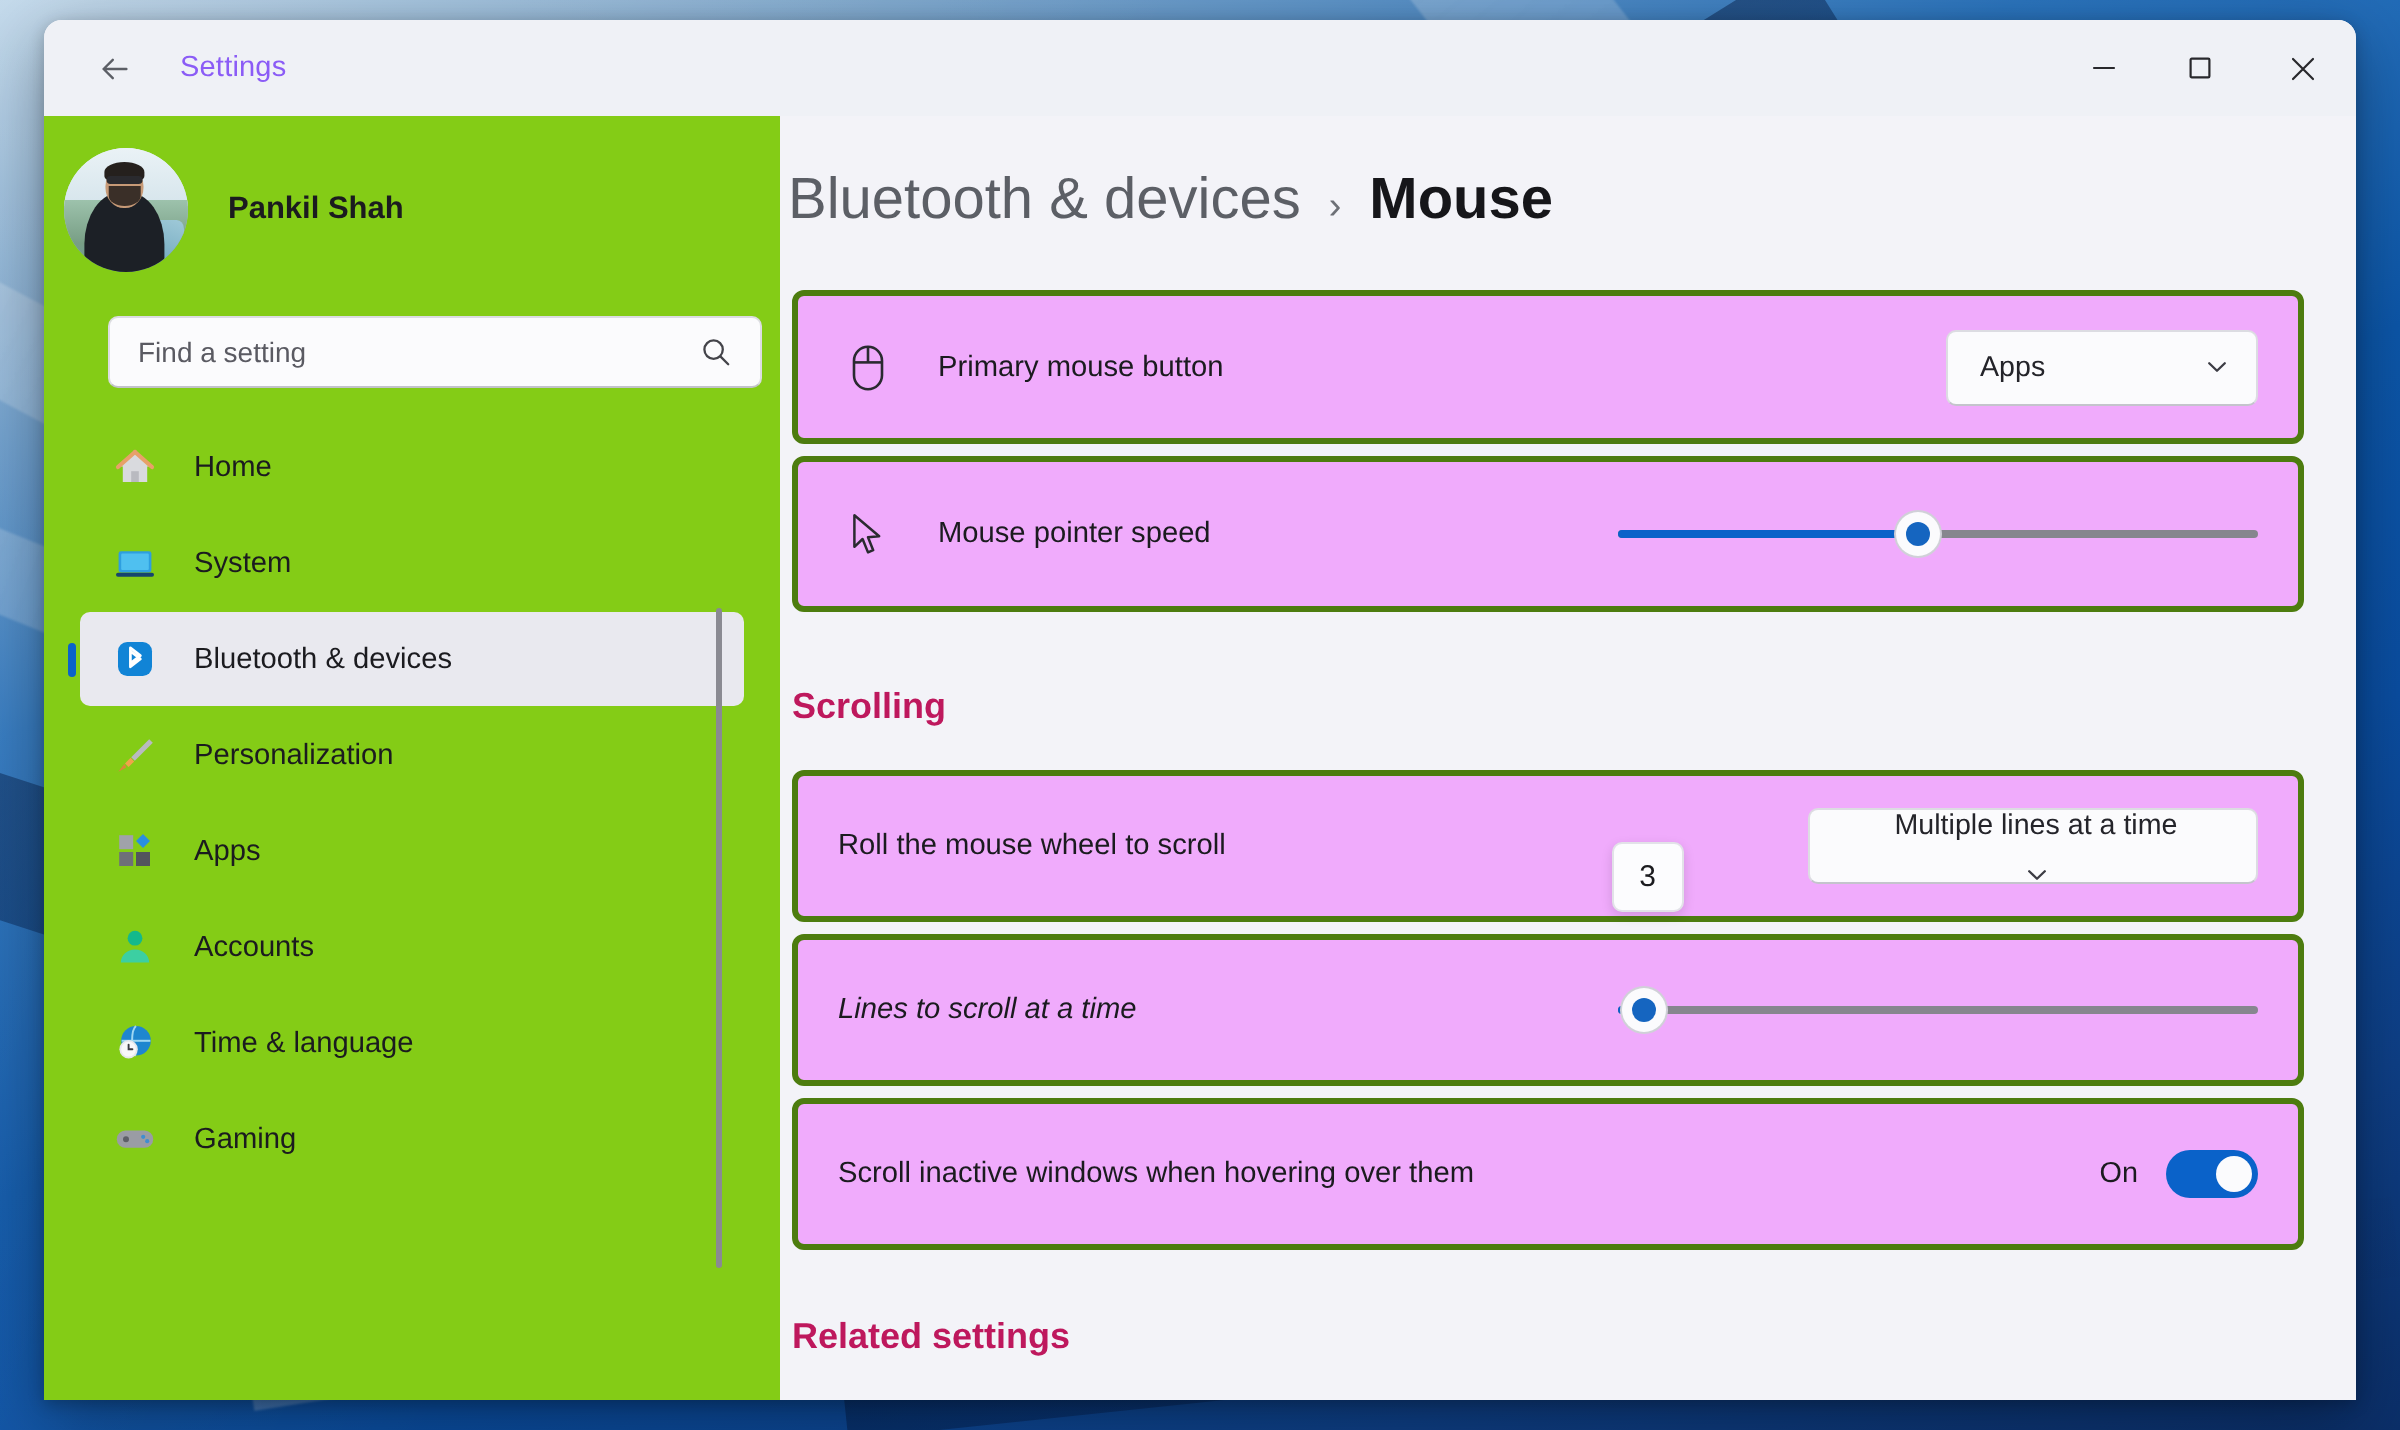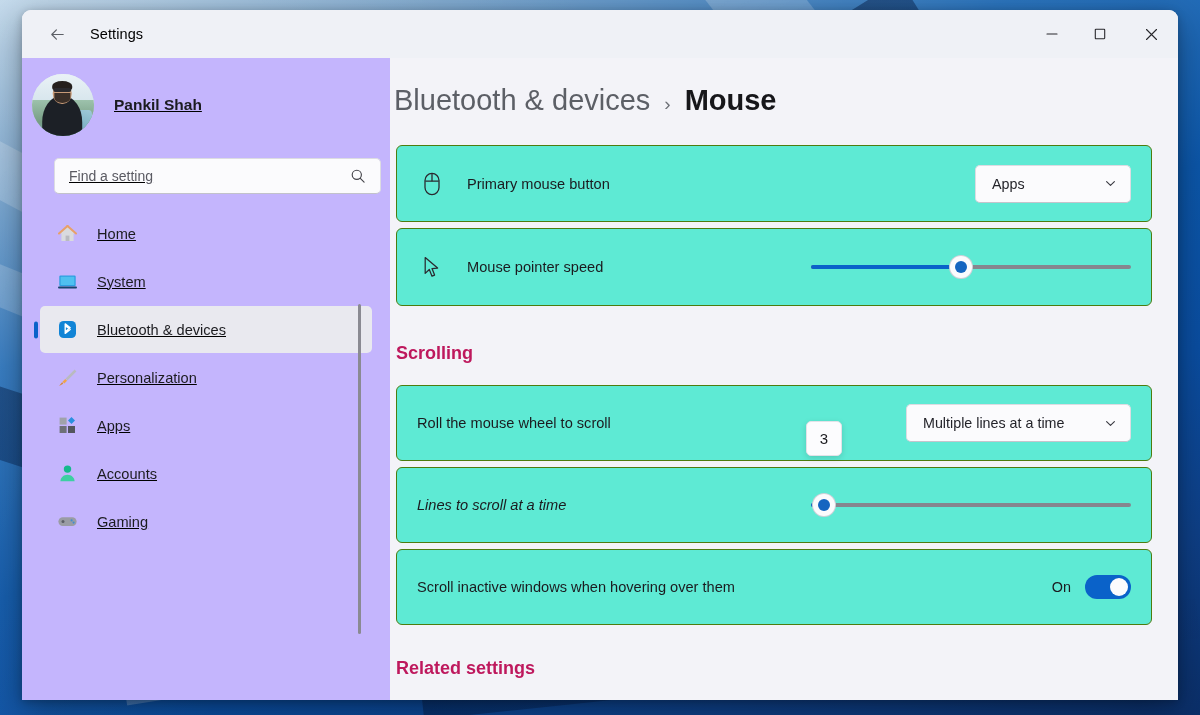--- a/index.html
+++ b/index.html
@@ -59,21 +59,21 @@
   #back-btn {
     width: 34px; height: 34px;
     margin-left: 18px;
     display: flex; align-items: center; justify-content: center;
     border-radius: 5px;
     color: #5c5f66;
   }
   #titlebar .title {
     margin-left: 16px;
     font-size: 14.5px;
-    color: #000000;
+    color: #8b5cf6;
     letter-spacing: 0.1px;
   }
   #wincontrols {
     position: absolute;
     right: 0; top: 0;
     height: 48px;
     display: flex;
   }
   #wincontrols .wb {
     width: 48px; height: 48px;
@@ -88,22 +88,21 @@
     display: flex;
     min-height: 0;
     position: relative;
   }
 
   
   #sidebar {
     width: 368px;
     flex: 0 0 368px;
     position: relative;
-    background: #c4b5fd;
-    text-decoration: underline;
+    background: #84cc16;
   }
   #profile {
     display: flex;
     align-items: center;
     padding: 22px 0 0 10px;
     height: 72px;
     box-sizing: border-box;
   }
   #avatar {
     width: 62px; height: 62px;
@@ -234,22 +233,22 @@
     align-items: baseline;
     font-size: 29px;
   }
   #breadcrumb .crumb { color: #5c5f66; }
   #breadcrumb .sep { color: #6d7077; font-size: 19px; margin: 0 14px; }
   #breadcrumb .cur { color: #16161a; font-weight: bold; }
 
   .card {
     margin: 0 0 0 6px;
     width: 756px;
-    background: #5eead4;
-    border: 1px solid #4d7c0f;
+    background: #f0abfc;
+    border: 3px solid #4d7c0f;
     border-radius: 6px;
     box-sizing: border-box;
     display: flex;
     align-items: center;
     padding: 0 20px 0 20px;
     position: relative;
   }
   .card .cicon {
     width: 30px; flex: 0 0 30px;
     display: flex; align-items: center; justify-content: center;
@@ -477,20 +476,34 @@
 
           <span class="ic">
             <svg width="21" height="21" viewBox="0 0 21 21" fill="none">
               <circle cx="10.5" cy="6.1" r="3.7" fill="#14b98c"></circle>
               <path d="M3.4 18.3C3.4 14.6 6.6 11.7 10.5 11.7C14.4 11.7 17.6 14.6 17.6 18.3H3.4Z" fill="#3ccfa2"></path>
             </svg>
           </span>
           <span class="lbl">Accounts</span>
         </div>
 
+        <div class="navitem">
+
+          <span class="ic">
+            <svg width="21" height="21" viewBox="0 0 21 21" fill="none">
+              <circle cx="11" cy="9.4" r="7.4" fill="#1e86cf"></circle>
+              <path d="M11 2C8.4 4 8.4 14.8 11 16.8" stroke="#9fd7f2" stroke-width="1" fill="none"></path>
+              <path d="M3.8 9.4H18.2" stroke="#9fd7f2" stroke-width="1"></path>
+              <circle cx="7.3" cy="13.6" r="4.6" fill="#e6e7ec"></circle>
+              <circle cx="7.3" cy="13.6" r="3.7" fill="#f7f7fa"></circle>
+              <path d="M7.3 11.3V13.6H9.2" stroke="#3a3a42" stroke-width="0.95" stroke-linecap="round"></path>
+            </svg>
+          </span>
+          <span class="lbl">Time &amp; language</span>
+        </div>
 
         <div class="navitem">
 
           <span class="ic">
             <svg width="21" height="21" viewBox="0 0 21 21" fill="none">
               <rect x="1.4" y="6.3" width="18.2" height="8.6" rx="4.3" fill="#9a9ca4"></rect>
               <circle cx="6" cy="10.6" r="1.5" fill="#5d5f67"></circle>
               <circle cx="14.6" cy="9.4" r="1.05" fill="#3f8ed0"></circle>
               <circle cx="16.6" cy="11.6" r="1.05" fill="#3f8ed0"></circle>
             </svg>
@@ -547,21 +560,21 @@
           <span class="track"></span>
           <span class="fill" style="width: 47%;"></span>
           <span class="thumb" style="left: 47%;"></span>
         </span>
       </div>
 
       <div class="sectionhead" style="margin-top:37px;">Scrolling</div>
 
       <div class="card" style="margin-top:21px; height:76px;">
         <span class="ctext noicon">Roll the mouse wheel to scroll</span>
-        <span class="combo" style="width:225px;">
+        <span class="combo" style="width:225px;flex-direction:column;">
           <span class="val">Multiple lines at a time</span>
           <span class="chev">
             <svg width="13" height="13" viewBox="0 0 13 13" fill="none">
               <path d="M2.6 4.6L6.5 8.4L10.4 4.6" stroke="#3c3c44" stroke-width="1.15" stroke-linecap="round" stroke-linejoin="round"></path>
             </svg>
           </span>
         </span>
       </div>
 
       <div class="card" style="margin-top:6px; height:76px;font-style:italic;">

